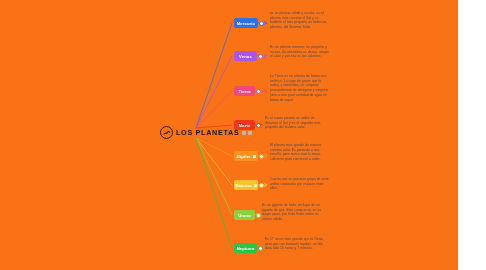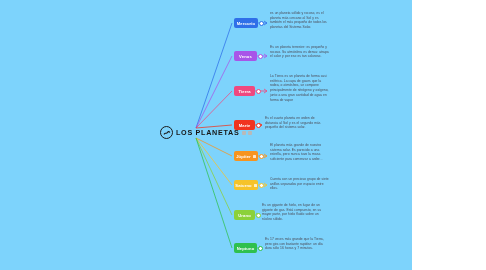--- a/index.html
+++ b/index.html
@@ -2,23 +2,23 @@
 <html><head>
 <meta charset="utf-8">
 <style>
   html, body {
     margin: 0;
     padding: 0;
     background: #ffffff;
   }
   #canvas {
     position: relative;
-    width: 412px;
+    width: 458px;
     height: 270px;
-    background: #7dd3fc;
+    background: #f97316;
     overflow: hidden;
     font-family: "Liberation Sans", sans-serif;
   }
   #links {
     position: absolute;
     left: 0;
     top: 0;
     width: 486px;
     height: 270px;
     pointer-events: none;

